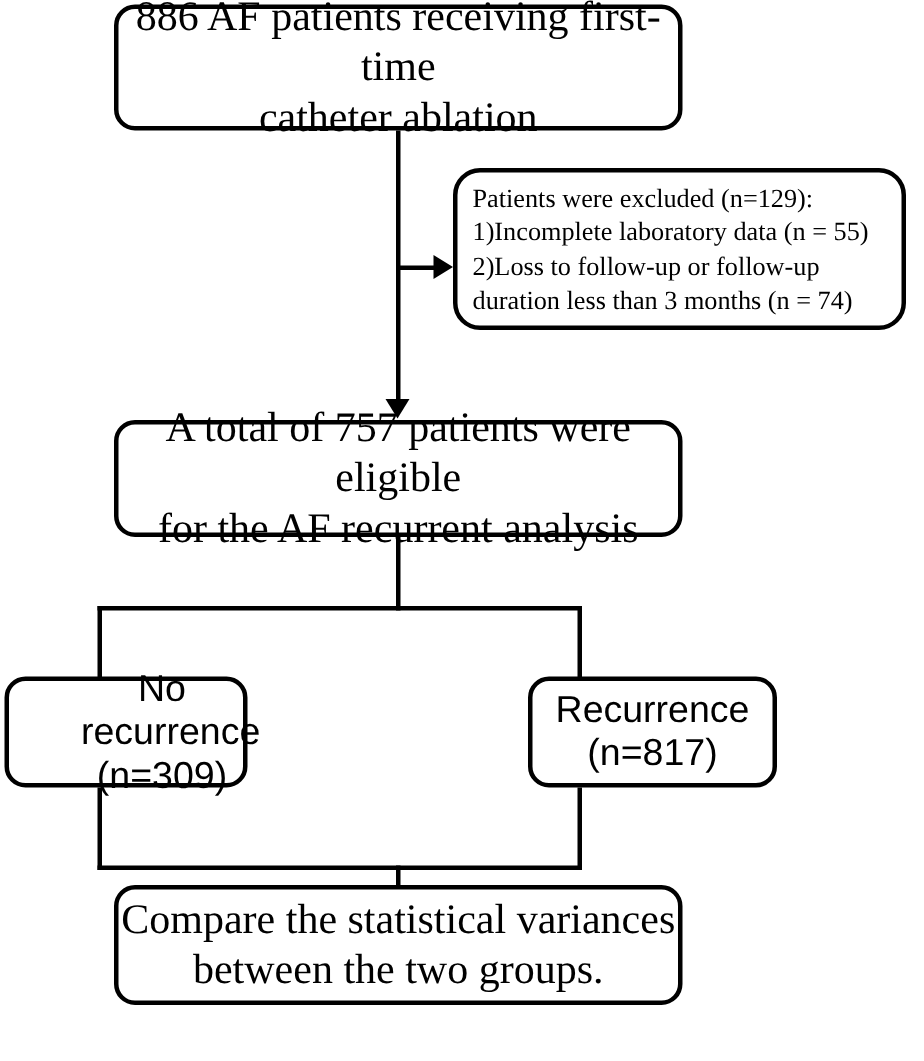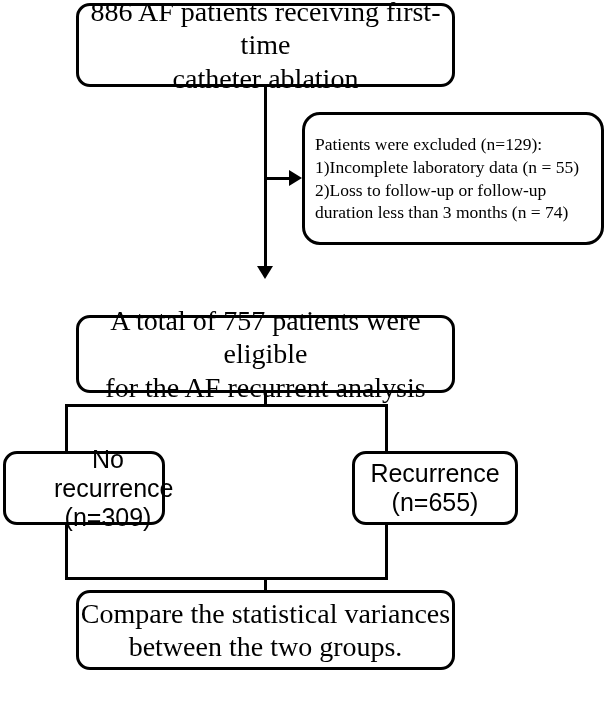--- a/index.html
+++ b/index.html
@@ -102,45 +102,45 @@
     <span class="txt">886 AF patients receiving first-time
 catheter ablation</span>
   </div>
 
   <div class="conn vline" style="left:264px; top:87px; height:180px;"></div>
   <div class="arrow-down" style="left:257px; top:266px;"></div>
 
   <div class="conn hline" style="left:264px; top:177px; width:26px;"></div>
   <div class="arrow-right" style="left:289px; top:170px;"></div>
 
-  <div class="node serif" id="node-excluded" style="left:302px; top:112px; width:302px; height:133px;">
+  <div class="node serif" id="node-excluded" style="left:302px; top:112px; width:302px; height:108px;">
     <span class="txt">Patients were excluded (n=129):
 1)Incomplete laboratory data (n = 55)
 2)Loss to follow-up or follow-up
 duration less than 3 months (n = 74)</span>
   </div>
 
-  <div class="node serif" id="node-eligible" style="left:76px; top:280px; width:379px; height:78px;margin-top:35px;">
+  <div class="node serif" id="node-eligible" style="left:76px; top:280px; width:379px; height:78px;">
     <span class="txt">A total of 757 patients were eligible
 for the AF recurrent analysis</span>
   </div>
 
   <div class="conn vline" style="left:264px; top:358px; height:49px;"></div>
   <div class="conn hline" style="left:65px; top:404px; width:323px;"></div>
   <div class="conn vline" style="left:65px; top:404px; height:50px;"></div>
   <div class="conn vline" style="left:385px; top:404px; height:50px;"></div>
 
   <div class="node sans" id="node-no-recurrence" style="left:3px; top:451px; width:162px; height:74px;padding-left:48px;">
     <span class="txt">No recurrence
 (n=309)</span>
   </div>
 
   <div class="node sans" id="node-recurrence" style="left:352px; top:451px; width:166px; height:74px;">
     <span class="txt">Recurrence
-(n=655)</span>
+(n=817)</span>
   </div>
 
   <div class="conn vline" style="left:65px; top:525px; height:55px;"></div>
   <div class="conn vline" style="left:385px; top:525px; height:55px;"></div>
   <div class="conn hline" style="left:65px; top:577px; width:323px;"></div>
   <div class="conn vline" style="left:264px; top:577px; height:46px;"></div>
 
   <div class="node serif" id="node-compare" style="left:76px; top:590px; width:379px; height:80px;">
     <span class="txt">Compare the statistical variances
 between the two groups.</span>

